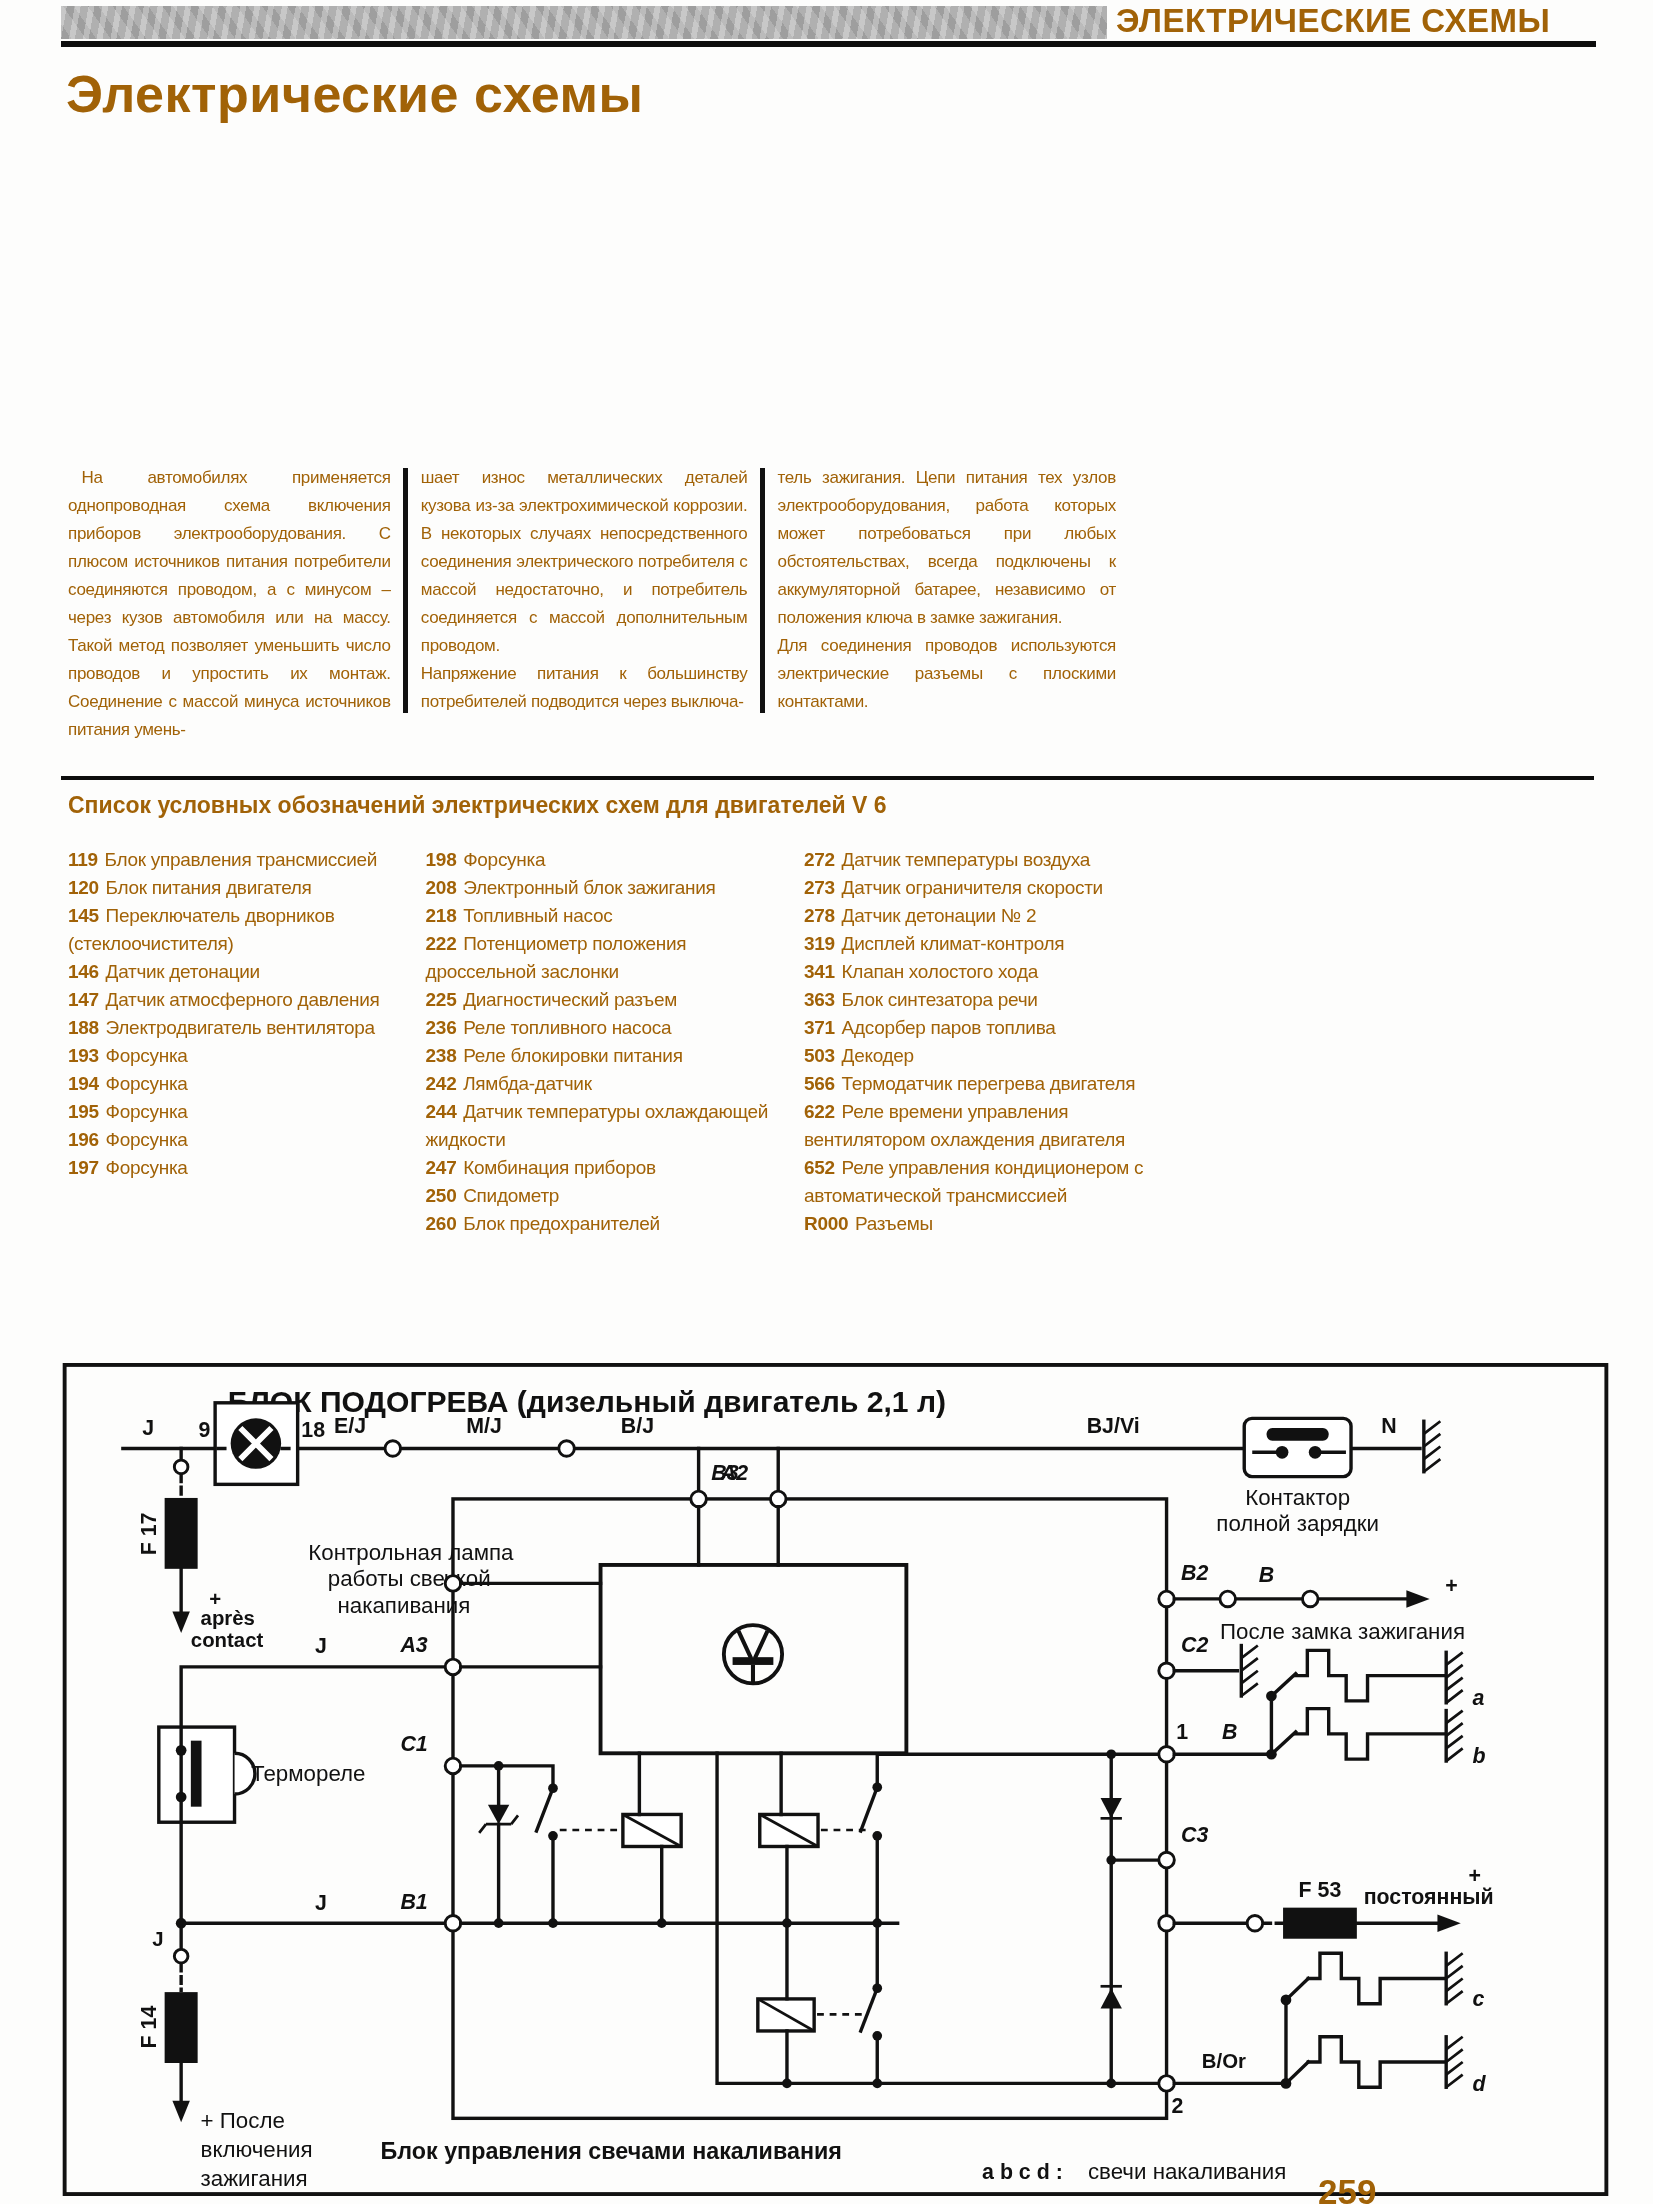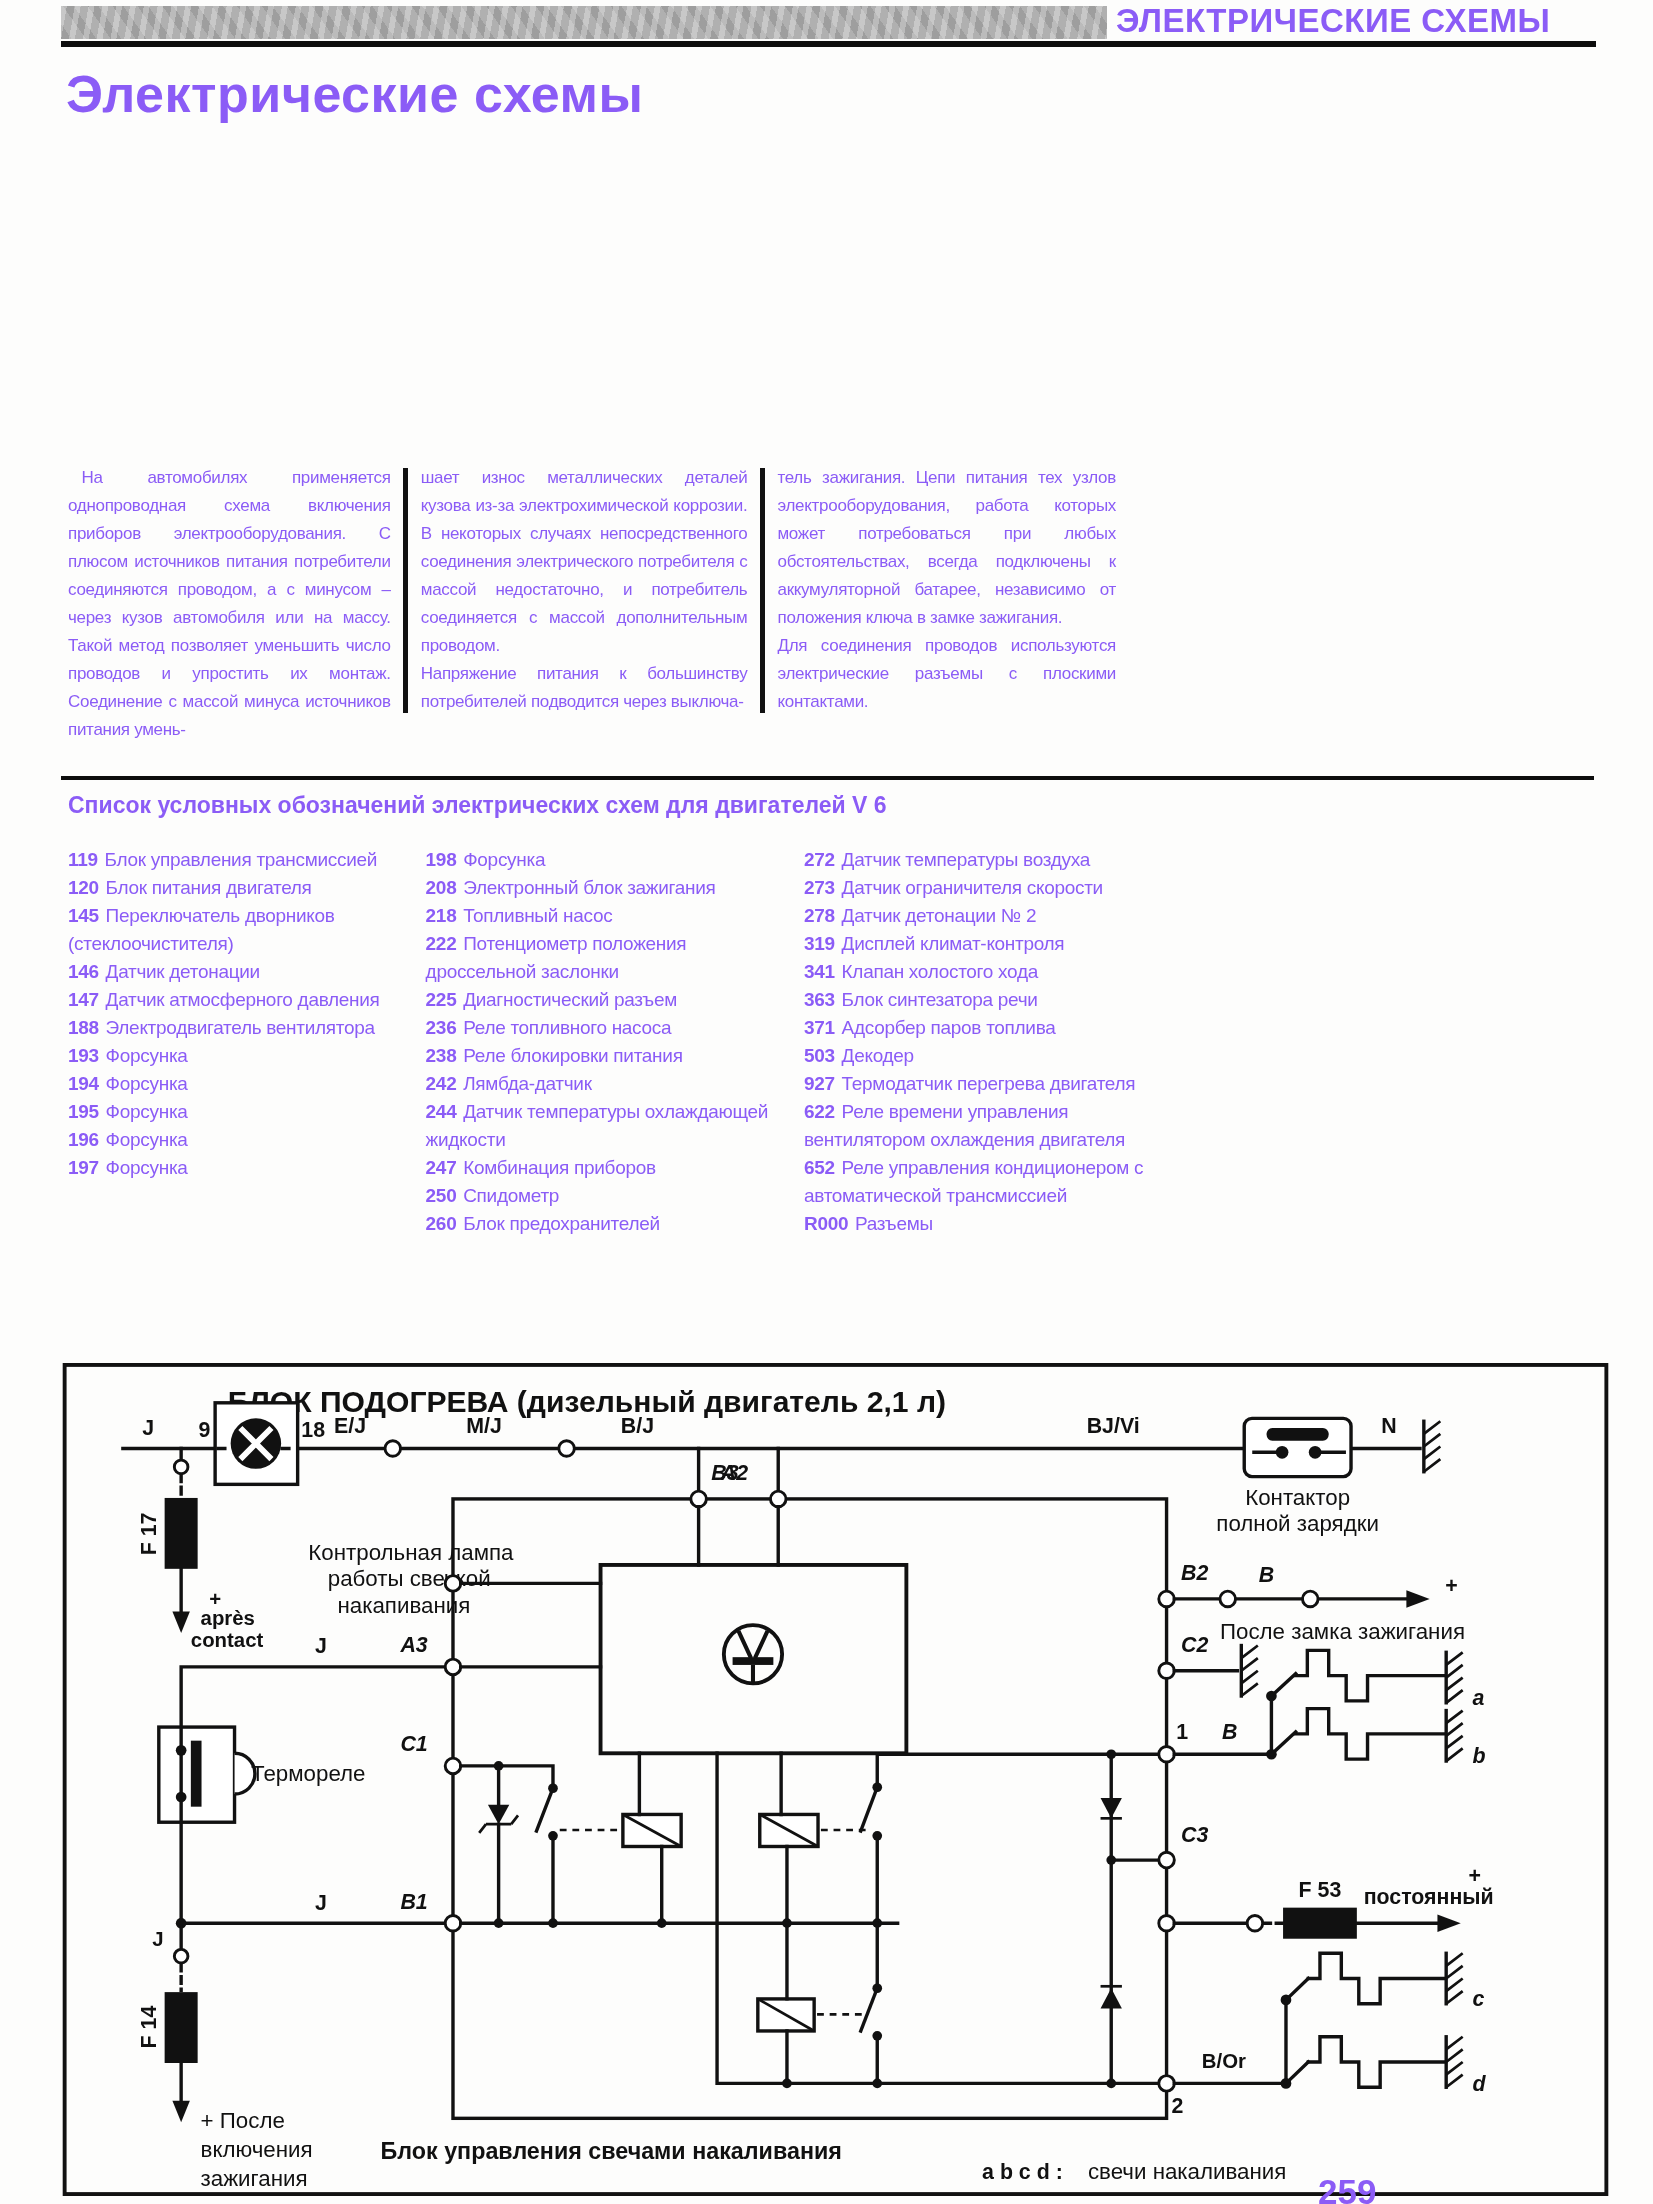--- a/index.html
+++ b/index.html
@@ -1,17 +1,17 @@
 <!DOCTYPE html>
 <html><head>
 <meta charset="utf-8">
 <style>
   html,body{margin:0;padding:0;background:#888;}
   .page{position:relative;width:1654px;height:2205px;background:#fdfdfc;overflow:hidden;
-        font-family:"Liberation Sans",sans-serif;color:#8b5cf6;}
+        font-family:"Liberation Sans",sans-serif;color:#a16207;}
   
   .hdr-bar{position:absolute;left:61px;top:5.8px;width:1046px;height:33px;background-color:#b0b0b0;
      background-image:repeating-linear-gradient(100deg,rgba(255,255,255,.3) 0 5.8px,rgba(255,255,255,0) 5.8px 13.6px),
                       repeating-linear-gradient(55deg,rgba(0,0,0,.10) 0 8.7px,rgba(0,0,0,0) 8.7px 20.4px);}
   .hdr-title{position:absolute;left:1116px;top:1.9px;font-size:33px;font-weight:bold;letter-spacing:0.5px;white-space:nowrap;}
   .hdr-rule{position:absolute;left:61px;top:41px;width:1535px;height:5.8px;background:#0d0d0d;}
   .main-title{position:absolute;left:66px;top:64px;font-size:52px;font-weight:bold;letter-spacing:0.5px;}
   
   .intro{position:absolute;left:68px;top:464px;width:1048px;display:flex;}
   .icol{font-size:17px;line-height:28px;letter-spacing:-0.3px;text-align:justify;}
@@ -111,21 +111,21 @@
     <div class="lcol lcol-3">
 
     <div class="li"><span class="num">272</span><span>Датчик температуры воздуха</span></div>
         <div class="li"><span class="num">273</span><span>Датчик ограничителя скорости</span></div>
         <div class="li"><span class="num">278</span><span>Датчик детонации № 2</span></div>
         <div class="li"><span class="num">319</span><span>Дисплей климат-контроля</span></div>
         <div class="li"><span class="num">341</span><span>Клапан холостого хода</span></div>
         <div class="li"><span class="num">363</span><span>Блок синтезатора речи</span></div>
         <div class="li"><span class="num">371</span><span>Адсорбер паров топлива</span></div>
         <div class="li"><span class="num">503</span><span>Декодер</span></div>
-        <div class="li"><span class="num">927</span><span>Термодатчик перегрева двигателя</span></div>
+        <div class="li"><span class="num">566</span><span>Термодатчик перегрева двигателя</span></div>
         <div class="li"><span class="num">622</span><span>Реле времени управления вентилятором охлаждения двигателя</span></div>
         <div class="li"><span class="num">652</span><span>Реле управления кондиционером с автоматической трансмиссией</span></div>
         <div class="li"><span class="num">R000</span><span>Разъемы</span></div>
       </div>
   </div>
 
   <div class="diagram">
   <svg width="1547" height="833" viewBox="0 0 1592 858">
     <defs>
       <g id="gnd">

